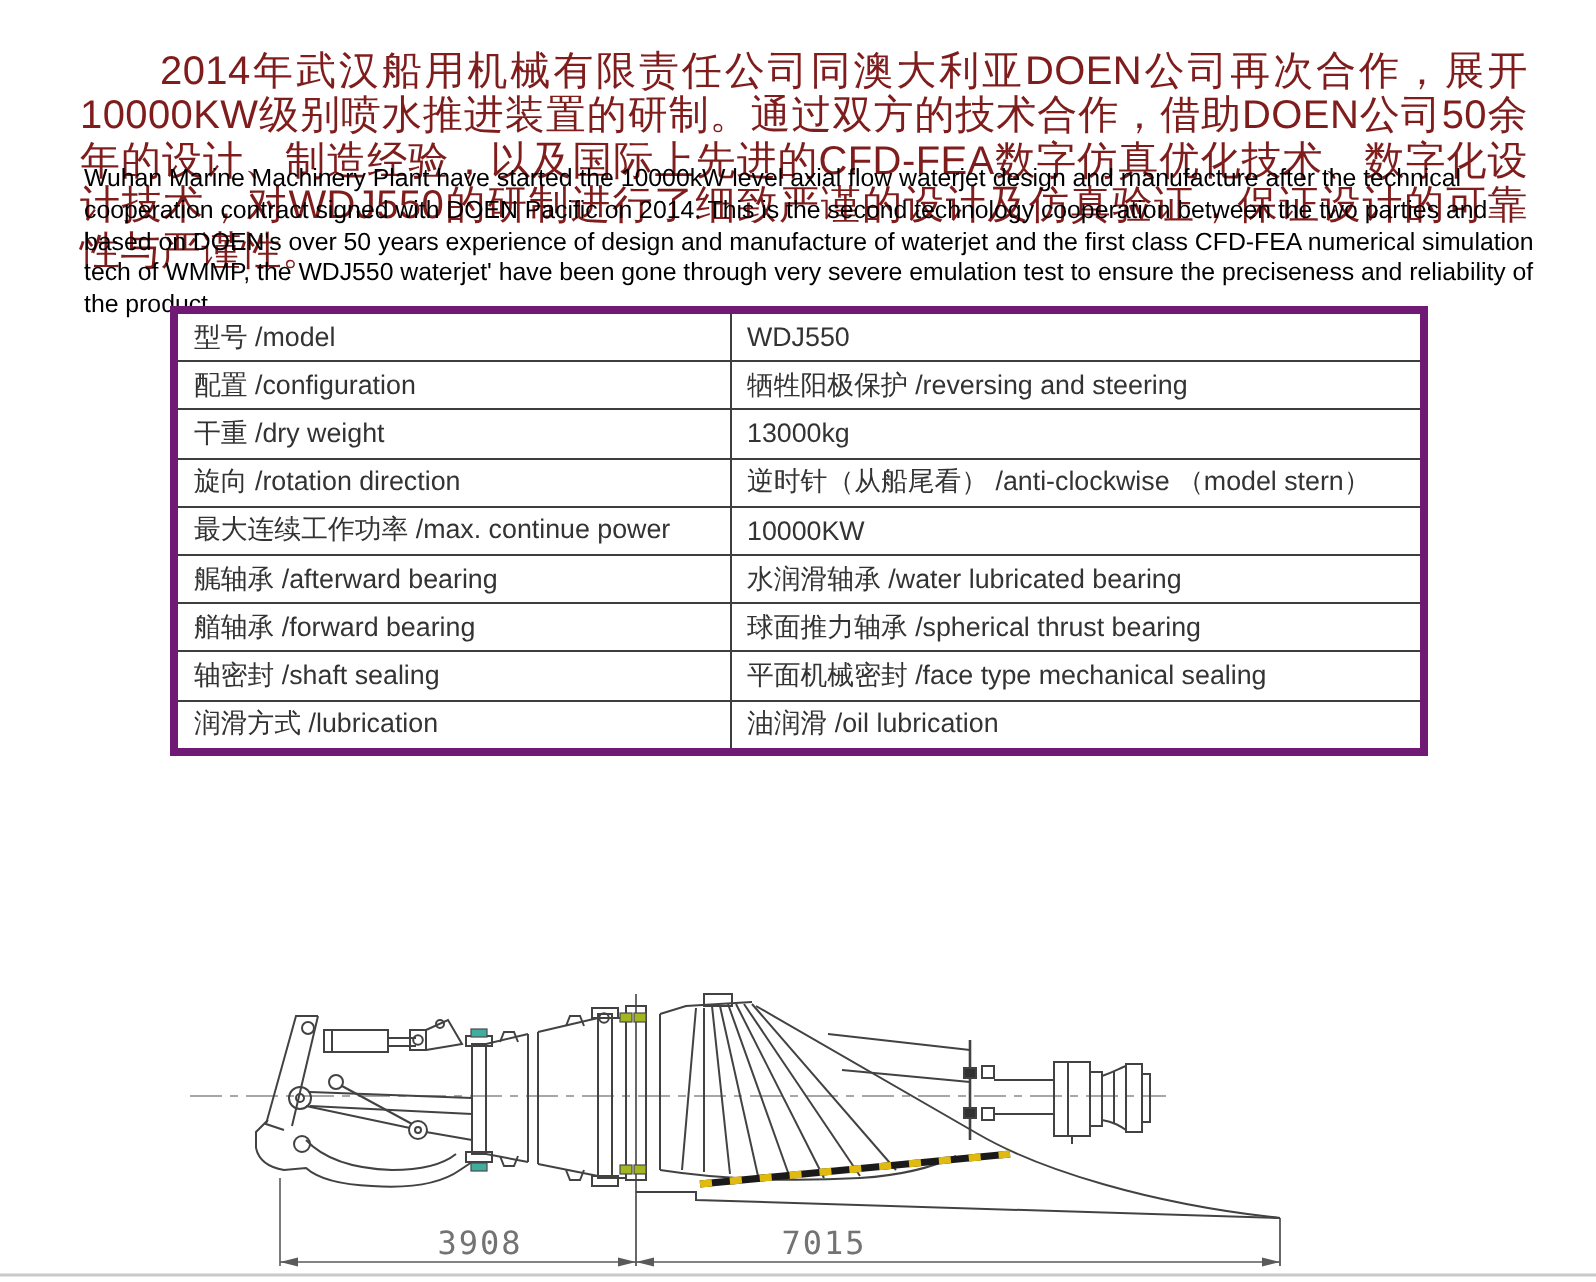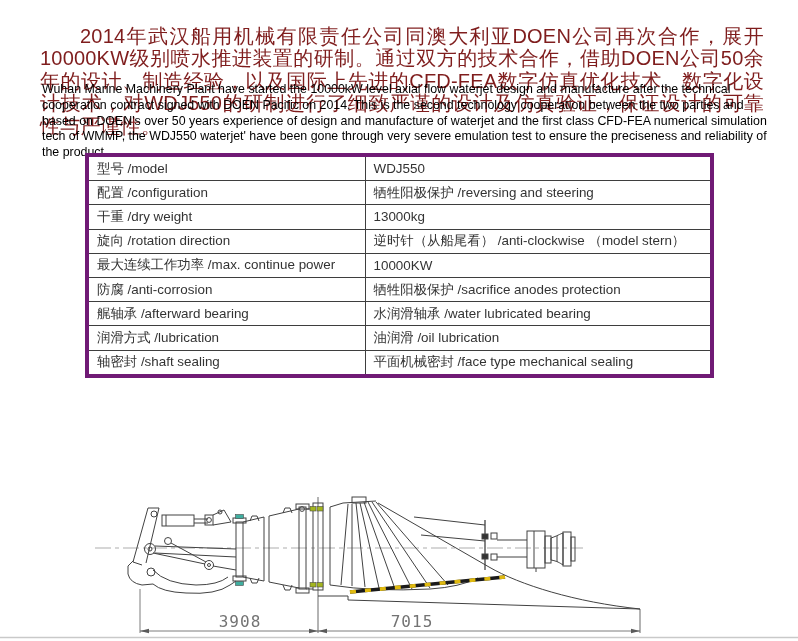--- a/index.html
+++ b/index.html
@@ -62,34 +62,34 @@
       </tr>
       <tr>
         <td>旋向 /rotation direction</td>
         <td>逆时针（从船尾看） /anti-clockwise （model stern）</td>
       </tr>
       <tr>
         <td>最大连续工作功率 /max. continue power</td>
         <td>10000KW</td>
       </tr>
       <tr>
-        <td>防腐 /anti-corrosion</td>
-        <td>牺牲阳极保护 /sacrifice anodes protection</td>
-      </tr>
-      <tr>
         <td>艉轴承 /afterward bearing</td>
         <td>水润滑轴承 /water lubricated bearing</td>
       </tr>
       <tr>
+        <td>艏轴承 /forward bearing</td>
+        <td>球面推力轴承 /spherical thrust bearing</td>
+      </tr>
+      <tr>
+        <td>轴密封 /shaft sealing</td>
+        <td>平面机械密封 /face type mechanical sealing</td>
+      </tr>
+      <tr>
         <td>润滑方式 /lubrication</td>
         <td>油润滑 /oil lubrication</td>
-      </tr>
-      <tr>
-        <td>轴密封 /shaft sealing</td>
-        <td>平面机械密封 /face type mechanical sealing</td>
       </tr>
     </tbody>
 </table>
 
 <svg class="drawing" viewBox="0 488 798 153" xmlns="http://www.w3.org/2000/svg">
 
   <line x1="95" y1="548" x2="583" y2="548" stroke="#8a8a8a" stroke-width="0.7" stroke-dasharray="16 4 4 4"></line>
 
   <g stroke="#424242" stroke-width="1" fill="none">
 

